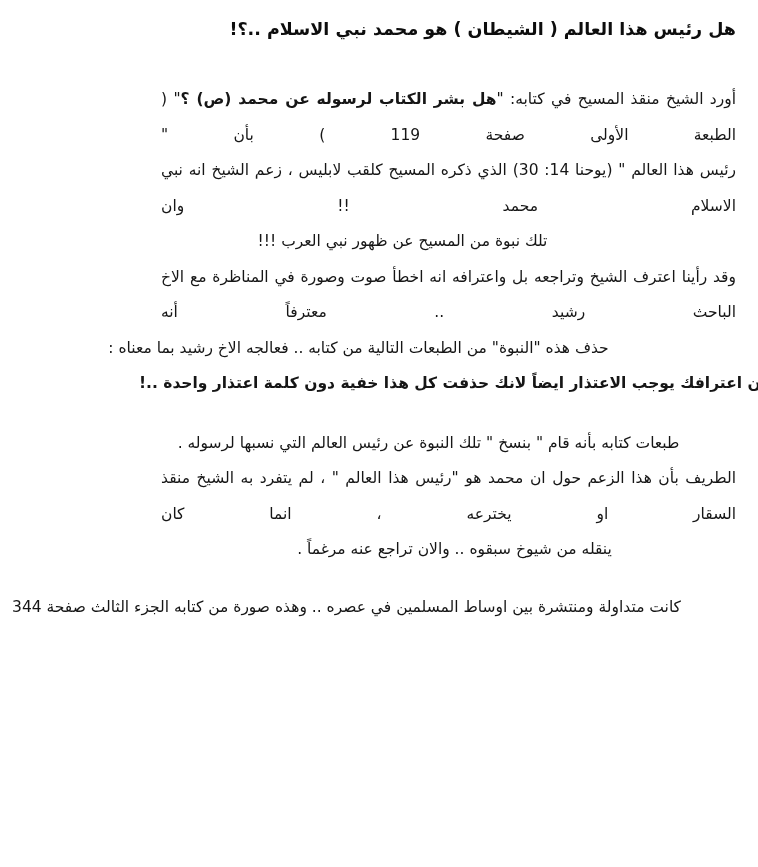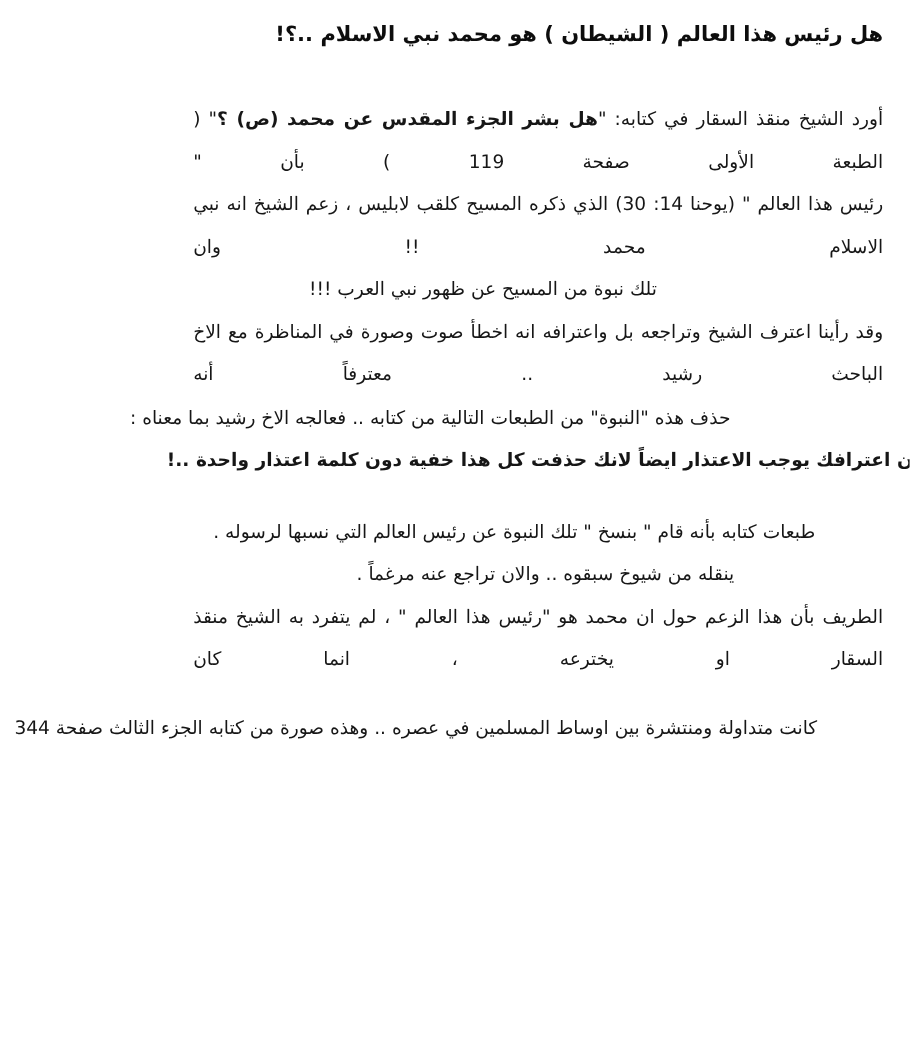--- a/index.html
+++ b/index.html
@@ -65,34 +65,34 @@
 </style>
 </head>
 <body>
 
 <div class="doc">
 
   <h1 class="title">هل رئيس هذا العالم ( الشيطان ) هو محمد نبي الاسلام ..؟!</h1>
 
   <div class="body-text">
 
-    <p class="line full"><span>أورد الشيخ منقذ السقار في كتابه: "</span><span class="bold-inline">هل بشر الجزء المقدس عن محمد (ص) ؟</span><span>" ( الطبعة الأولى صفحة 119 ) بأن "</span></p>
+    <p class="line full"><span>أورد الشيخ منقذ المسيح في كتابه: "</span><span class="bold-inline">هل بشر الكتاب لرسوله عن محمد (ص) ؟</span><span>" ( الطبعة الأولى صفحة 119 ) بأن "</span></p>
     <p class="line full">رئيس هذا العالم " (يوحنا 14: 30)  الذي ذكره المسيح كلقب لابليس ، زعم الشيخ انه نبي الاسلام محمد !! وان</p>
     <p class="line short off-l3">تلك نبوة من المسيح عن ظهور نبي العرب !!!</p>
 
     <p class="line full">وقد رأينا اعترف الشيخ وتراجعه بل واعترافه انه اخطأ صوت وصورة في المناظرة مع الاخ الباحث رشيد .. معترفاً أنه</p>
     <p class="line short off-l5">حذف هذه "النبوة" من الطبعات التالية من كتابه .. فعالجه الاخ رشيد بما معناه :</p>
 
     <p class="line short bold-line off-l6">أن اعترافك يوجب الاعتذار ايضاً لانك حذفت كل هذا خفية دون كلمة اعتذار واحدة ..!</p>
 
     <div class="spacer-1"></div>
 
     <p class="line short off-l8">طبعات كتابه بأنه قام " بنسخ " تلك النبوة عن رئيس العالم التي نسبها لرسوله .</p>
 
+    <p class="line full">الطريف بأن هذا الزعم حول ان محمد هو "رئيس هذا العالم " ، لم يتفرد به الشيخ منقذ السقار او يخترعه ، انما كان</p>
     <p class="line short off-l10">ينقله من شيوخ سبقوه .. والان تراجع عنه مرغماً .</p>
-    <p class="line full">الطريف بأن هذا الزعم حول ان محمد هو "رئيس هذا العالم " ، لم يتفرد به الشيخ منقذ السقار او يخترعه ، انما كان</p>
 
     <div class="spacer-2"></div>
 
     <p class="line short off-l12">كانت متداولة ومنتشرة بين اوساط المسلمين في عصره .. وهذه صورة من كتابه الجزء الثالث صفحة 344</p>
 
   </div>
 </div>
 
 </body></html>

